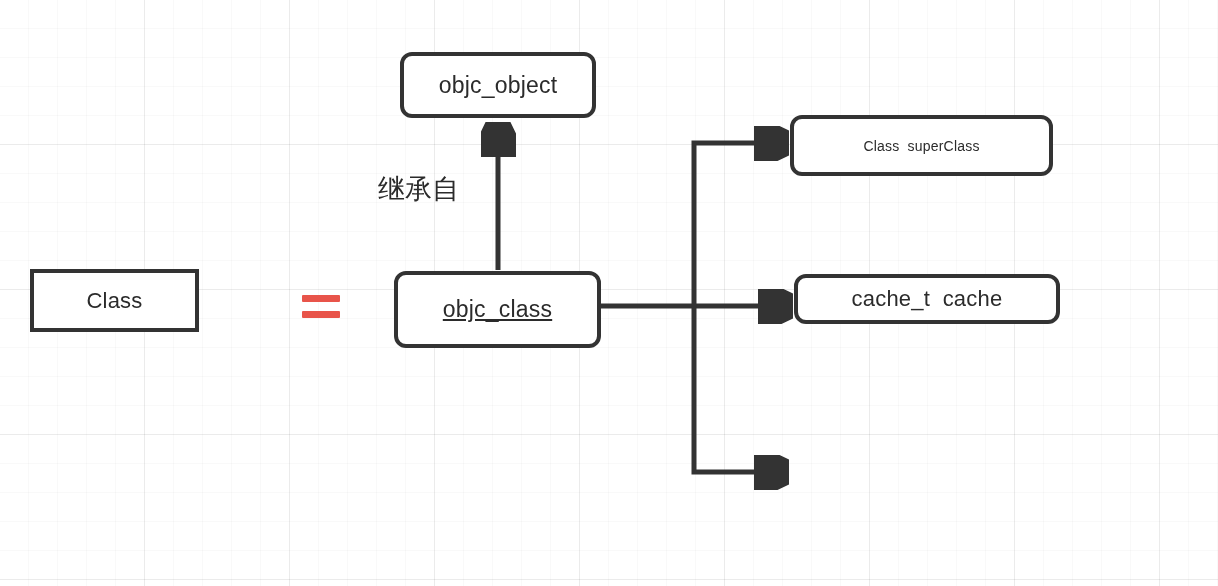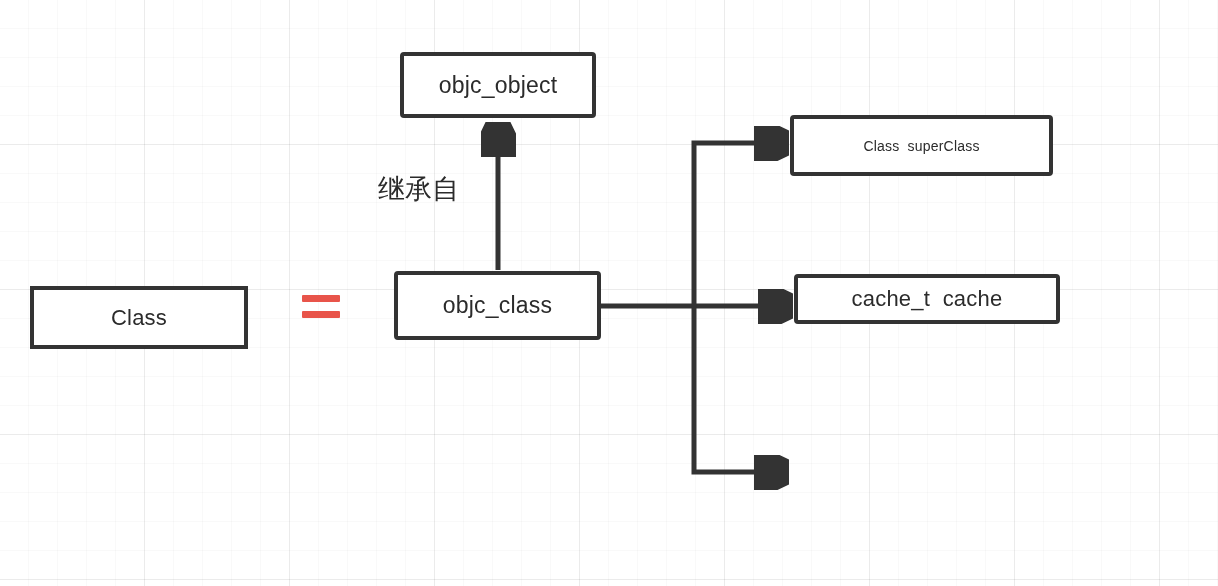--- a/index.html
+++ b/index.html
@@ -31,26 +31,26 @@
     box-sizing: border-box;
     background: #ffffff;
     border: 4px solid #333333;
     display: flex;
     align-items: center;
     justify-content: center;
     color: #2b2b2b;
     letter-spacing: 0.2px;
     white-space: pre;
   }
-  .node.rounded { border-radius: 4px; }
+  .node.rounded { border-radius: 12px; }
   .node.square  { border-radius: 0; }
 
-  #node-class      { left: 30px;  top: 286px; width: 218px; height: 63px; font-size: 22px; }
+  #node-class      { left: 30px;  top: 269px; width: 169px; height: 63px; font-size: 22px; }
   #node-objc-object{ left: 400px; top: 52px;  width: 196px; height: 66px; font-size: 23px; }
-  #node-objc-class { left: 394px; top: 271px; width: 207px; height: 69px; font-size: 23px; }
+  #node-objc-class { left: 394px; top: 271px; width: 207px; height: 77px; font-size: 23px; text-decoration: underline; }
   #node-superclass { left: 790px; top: 115px; width: 263px; height: 61px; font-size: 14px; }
   #node-cache      { left: 794px; top: 274px; width: 266px; height: 50px; font-size: 22px; }
   #node-bits       { left: 790px; top: 442px; width: 379px; height: 61px; font-size: 22px; }
 
   #equals-sign {
     position: absolute;
     left: 302px;
     top: 295px;
     width: 38px;
     height: 24px;

